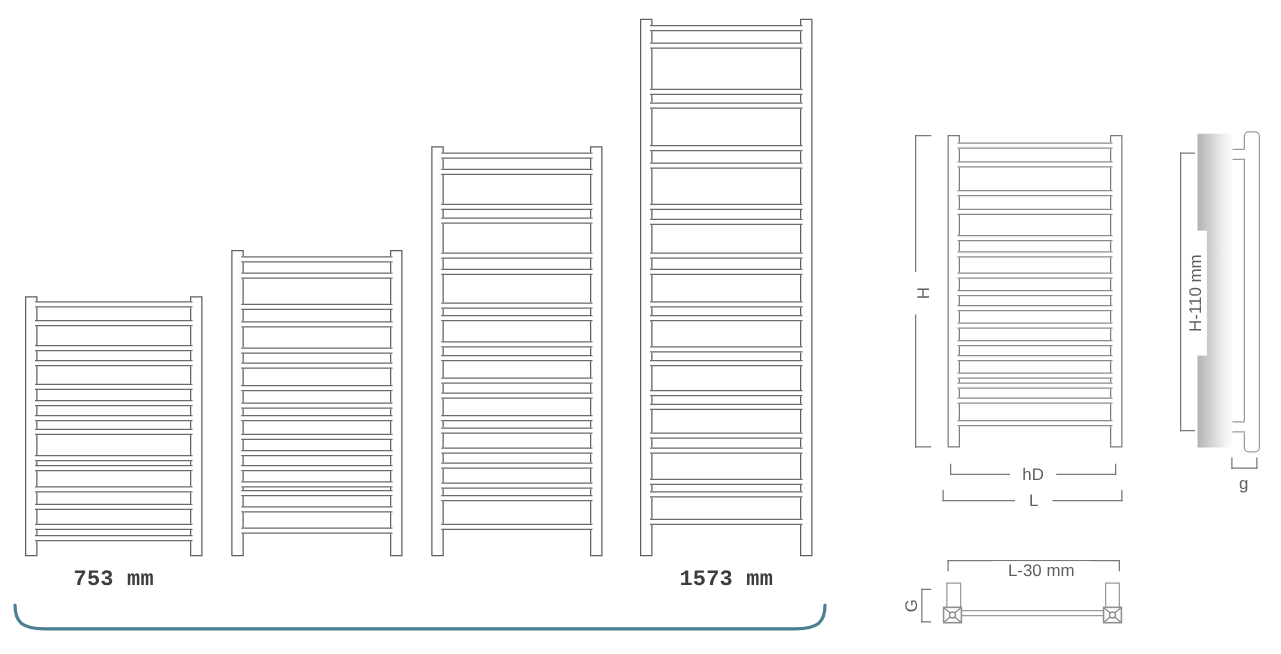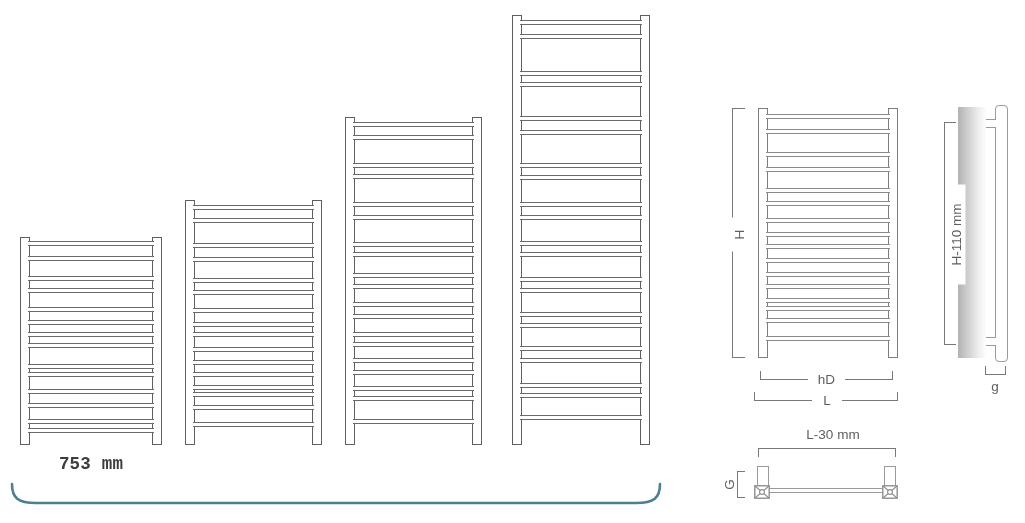--- a/index.html
+++ b/index.html
@@ -129,20 +129,21 @@
       <div class="rung" style="top: 297px;"></div>
       <div class="rung" style="top: 308px;"></div>
       <div class="rung" style="top: 331px;"></div>
       <div class="rung" style="top: 343px;"></div>
       <div class="rung" style="top: 368px;"></div>
       <div class="rung" style="top: 378px;"></div>
       <div class="rung" style="top: 400px;"></div>
     </div>
 
   <div class="plabel" style="left:0px;width:182px">753 mm</div>
+  <div class="plabel" style="left:492px;width:178px">1573 mm</div>
 
   <svg class="abs" style="left:8px;top:478px" width="656" height="32" viewBox="0 0 656 32">
     <path d="M 4 6 C 4 20, 10 25, 28 25 L 628 25 C 646 25, 652 20, 652 6" fill="none" stroke="#4d7f93" stroke-width="2.6" stroke-linecap="round"></path>
   </svg>
 
   <div class="rad-body light" id="rad-front" style="left:758px;top:108px;width:140px;height:250px">
       <div class="rail left"></div>
       <div class="rail right"></div>
       <div class="rung" style="top: 6px;"></div>
       <div class="rung" style="top: 21px;"></div>
@@ -176,21 +177,21 @@
   <div class="connector" style="left:986px;top:119px;width:10px;height:9px"></div>
   <div class="connector" style="left:986px;top:337px;width:10px;height:9px"></div>
 
   <div class="dim dim-c" style="left:944px;top:122px;width:12px;height:223px"></div>
   <div class="dim-label rot" style="left:906px;top:225px;width:88px">H-110 mm</div>
 
   <div class="dim dim-u" style="left:985px;top:366px;width:21px;height:9px"></div>
   <div class="dim-label" style="left:986px;top:379px;width:18px;padding:0">g</div>
 
   <div class="dim dim-n" style="left:758px;top:448px;width:138px;height:9px"></div>
-  <div class="dim-label" style="left:793px;top:427px;width:68px">L-30 mm</div>
+  <div class="dim-label" style="left:793px;top:449px;width:68px">L-30 mm</div>
 
   <div class="dim dim-c" style="left:737px;top:471px;width:8px;height:27px"></div>
   <div class="dim-label rot" style="left:718px;top:477px;width:22px;padding:0">G</div>
 
   <div class="tv-block" style="left:757px;top:466px;width:12px;height:24px"></div>
   <div class="tv-block" style="left:884px;top:466px;width:12px;height:24px"></div>
   <div class="tv-bar" style="left:768px;top:488px;width:117px;height:5px"></div>
 
   <svg class="abs" style="left:754px;top:485px" width="16" height="14" viewBox="0 0 16 14">
     <rect x="0.8" y="0.8" width="14.4" height="12.4" fill="#fff" stroke="#8f8f8f" stroke-width="1.4"></rect>

